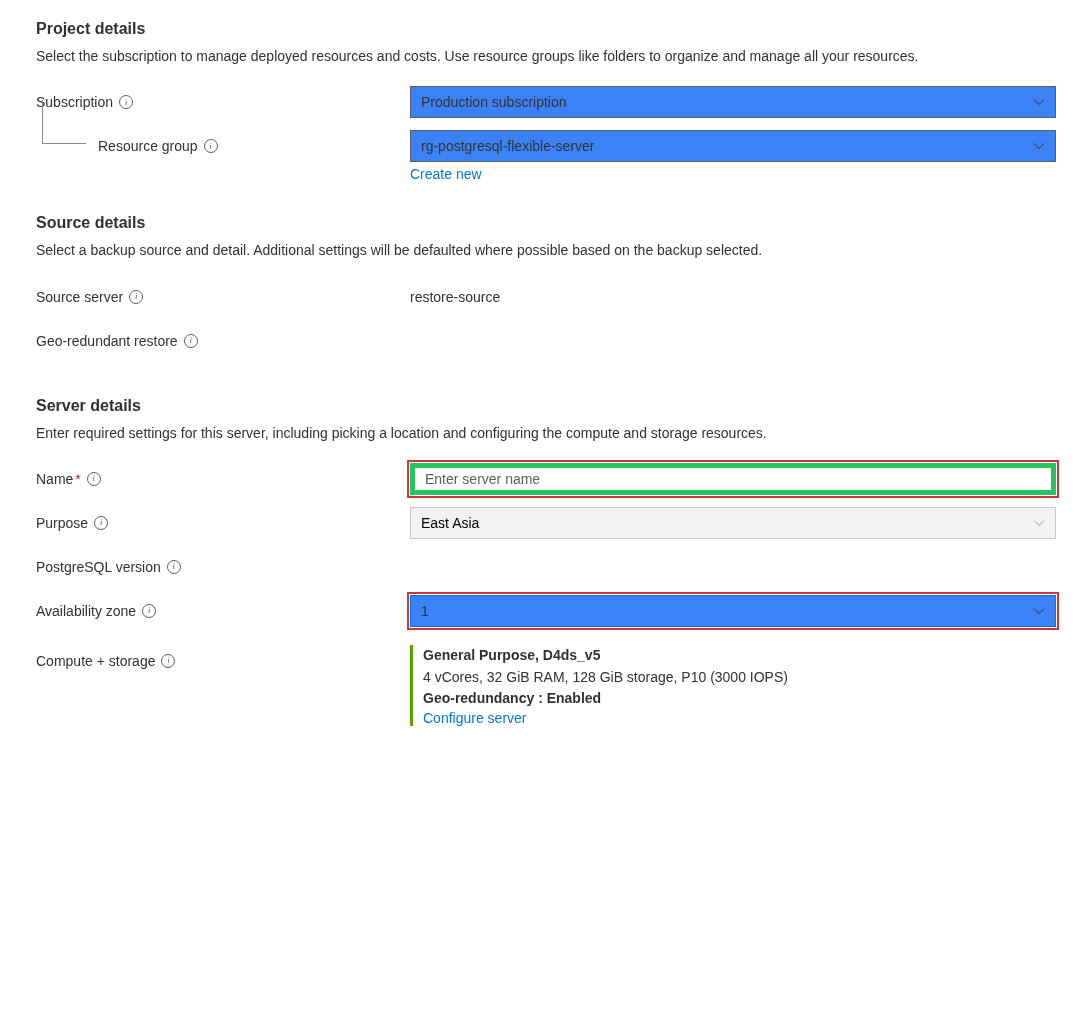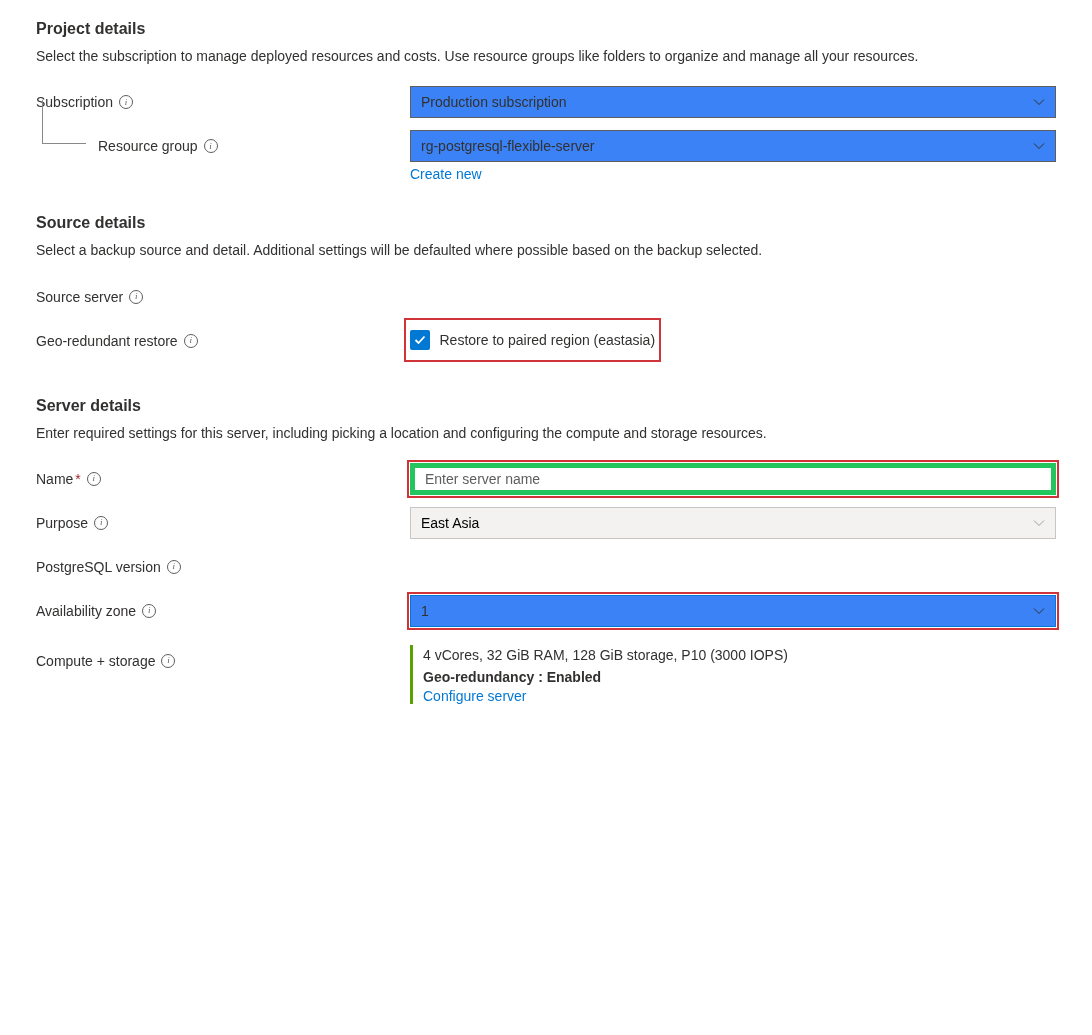--- a/index.html
+++ b/index.html
@@ -202,38 +202,29 @@
 <div class="section-gap"></div>
 
 <h3>Source details</h3>
 <p class="section-desc">Select a backup source and detail. Additional settings will be defaulted where possible based on the backup selected.</p>
 
 <div class="form-row">
   <div class="label-col">
     <span>Source server</span>
     <span class="info-icon">i</span>
   </div>
+  <div class="input-col">
+    <div class="static-value">restore-source</div>
+  </div>
 </div>
 
 <div class="form-row" style="margin-top:8px;">
   <div class="label-col">
     <span>Geo-redundant restore</span>
     <span class="info-icon">i</span>
-  </div>
-  <div class="input-col">
-    <div class="highlight-red" style="display:inline-block;">
-      <div class="checkbox-wrap">
-        <span class="checkbox">
-          <svg width="14" height="14" viewBox="0 0 14 14">
-              <path d="M2.5 7 L5.5 10 L11.5 3.5" stroke="#fff" stroke-width="1.8" fill="none"></path>
-            </svg>
-        </span>
-        <span>Restore to paired region (eastasia)</span>
-      </div>
-    </div>
   </div>
 </div>
 
 <div class="section-gap"></div>
 
 <h3>Server details</h3>
 <p class="section-desc">Enter required settings for this server, including picking a location and configuring the compute and storage resources.</p>
 
 <div class="form-row">
   <div class="label-col">
@@ -287,18 +278,19 @@
   </div>
 </div>
 
 <div class="form-row" style="margin-top:18px;">
   <div class="label-col">
     <span>Compute + storage</span>
     <span class="info-icon">i</span>
   </div>
   <div class="input-col">
     <div class="compute-card">
+      <div class="bold">General Purpose, D4ds_v5</div>
       <div>4 vCores, 32 GiB RAM, 128 GiB storage, P10 (3000 IOPS)</div>
       <div class="bold">Geo-redundancy : Enabled</div>
       <a class="link">Configure server</a>
     </div>
   </div>
 </div>
 
 </body></html>

